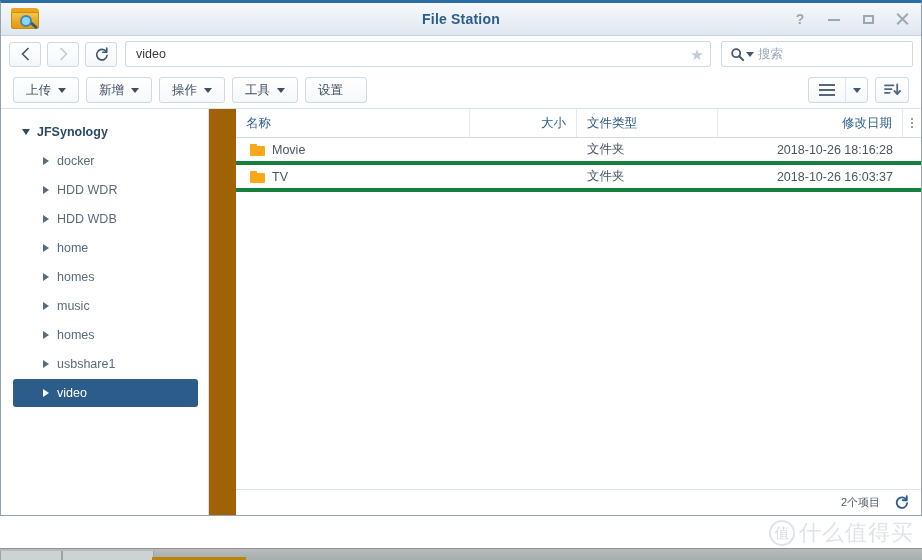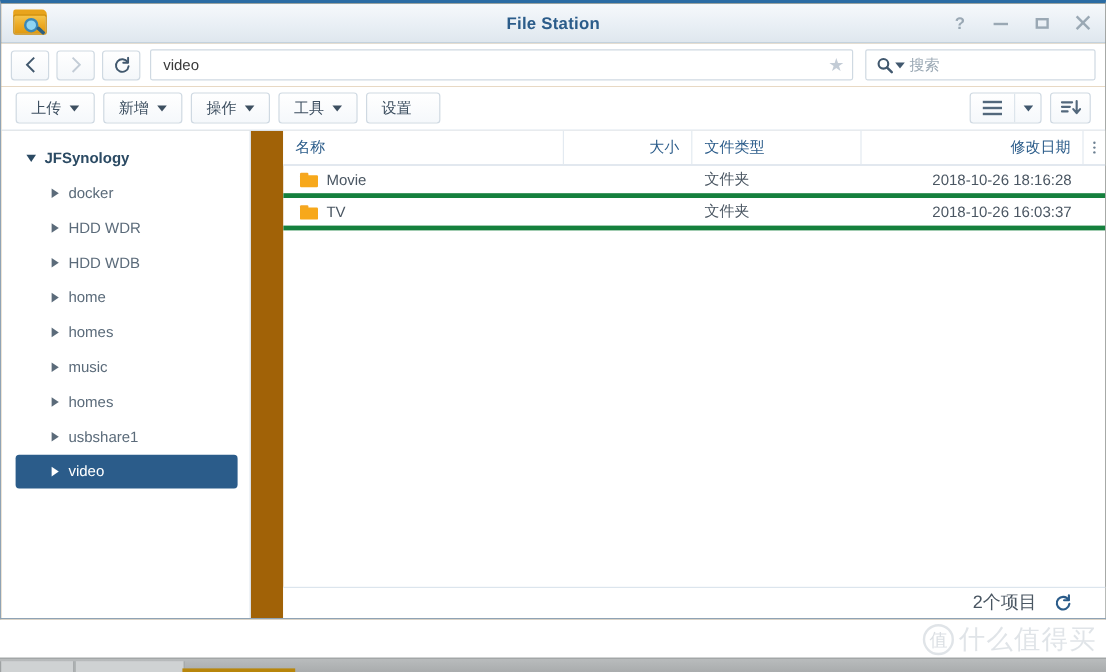--- a/index.html
+++ b/index.html
@@ -238,22 +238,22 @@
   .fldr .tab { position: absolute; left: 0; top: 0; width: 7px; height: 3px;
                background: #f5a623; border-radius: 1px 1px 0 0; }
   .fldr .bod { position: absolute; left: 0; top: 2px; width: 15px; height: 10px;
                background: #f7a81b; border-radius: 1px; }
 
   
   .statusbar {
     height: 26px; flex: 0 0 26px;
     border-top: 1px solid #dce5ed; background: #ffffff;
     display: flex; align-items: center; justify-content: flex-end;
-    padding-right: 28px; gap: 14px;
-    font-size: 15px; color: #4a5662; position: relative;
+    padding-right: 12px; gap: 14px;
+    font-size: 11px; color: #4a5662; position: relative;
   }
   .refresh-ico { color: #2b5c8a; cursor: pointer; display: flex; align-items: center; }
 
   
   .watermark {
     position: absolute; right: 8px; bottom: 12px;
     display: flex; align-items: center; gap: 4px;
     opacity: 0.30; pointer-events: none; z-index: 20;
   }
   .wm-circle {

